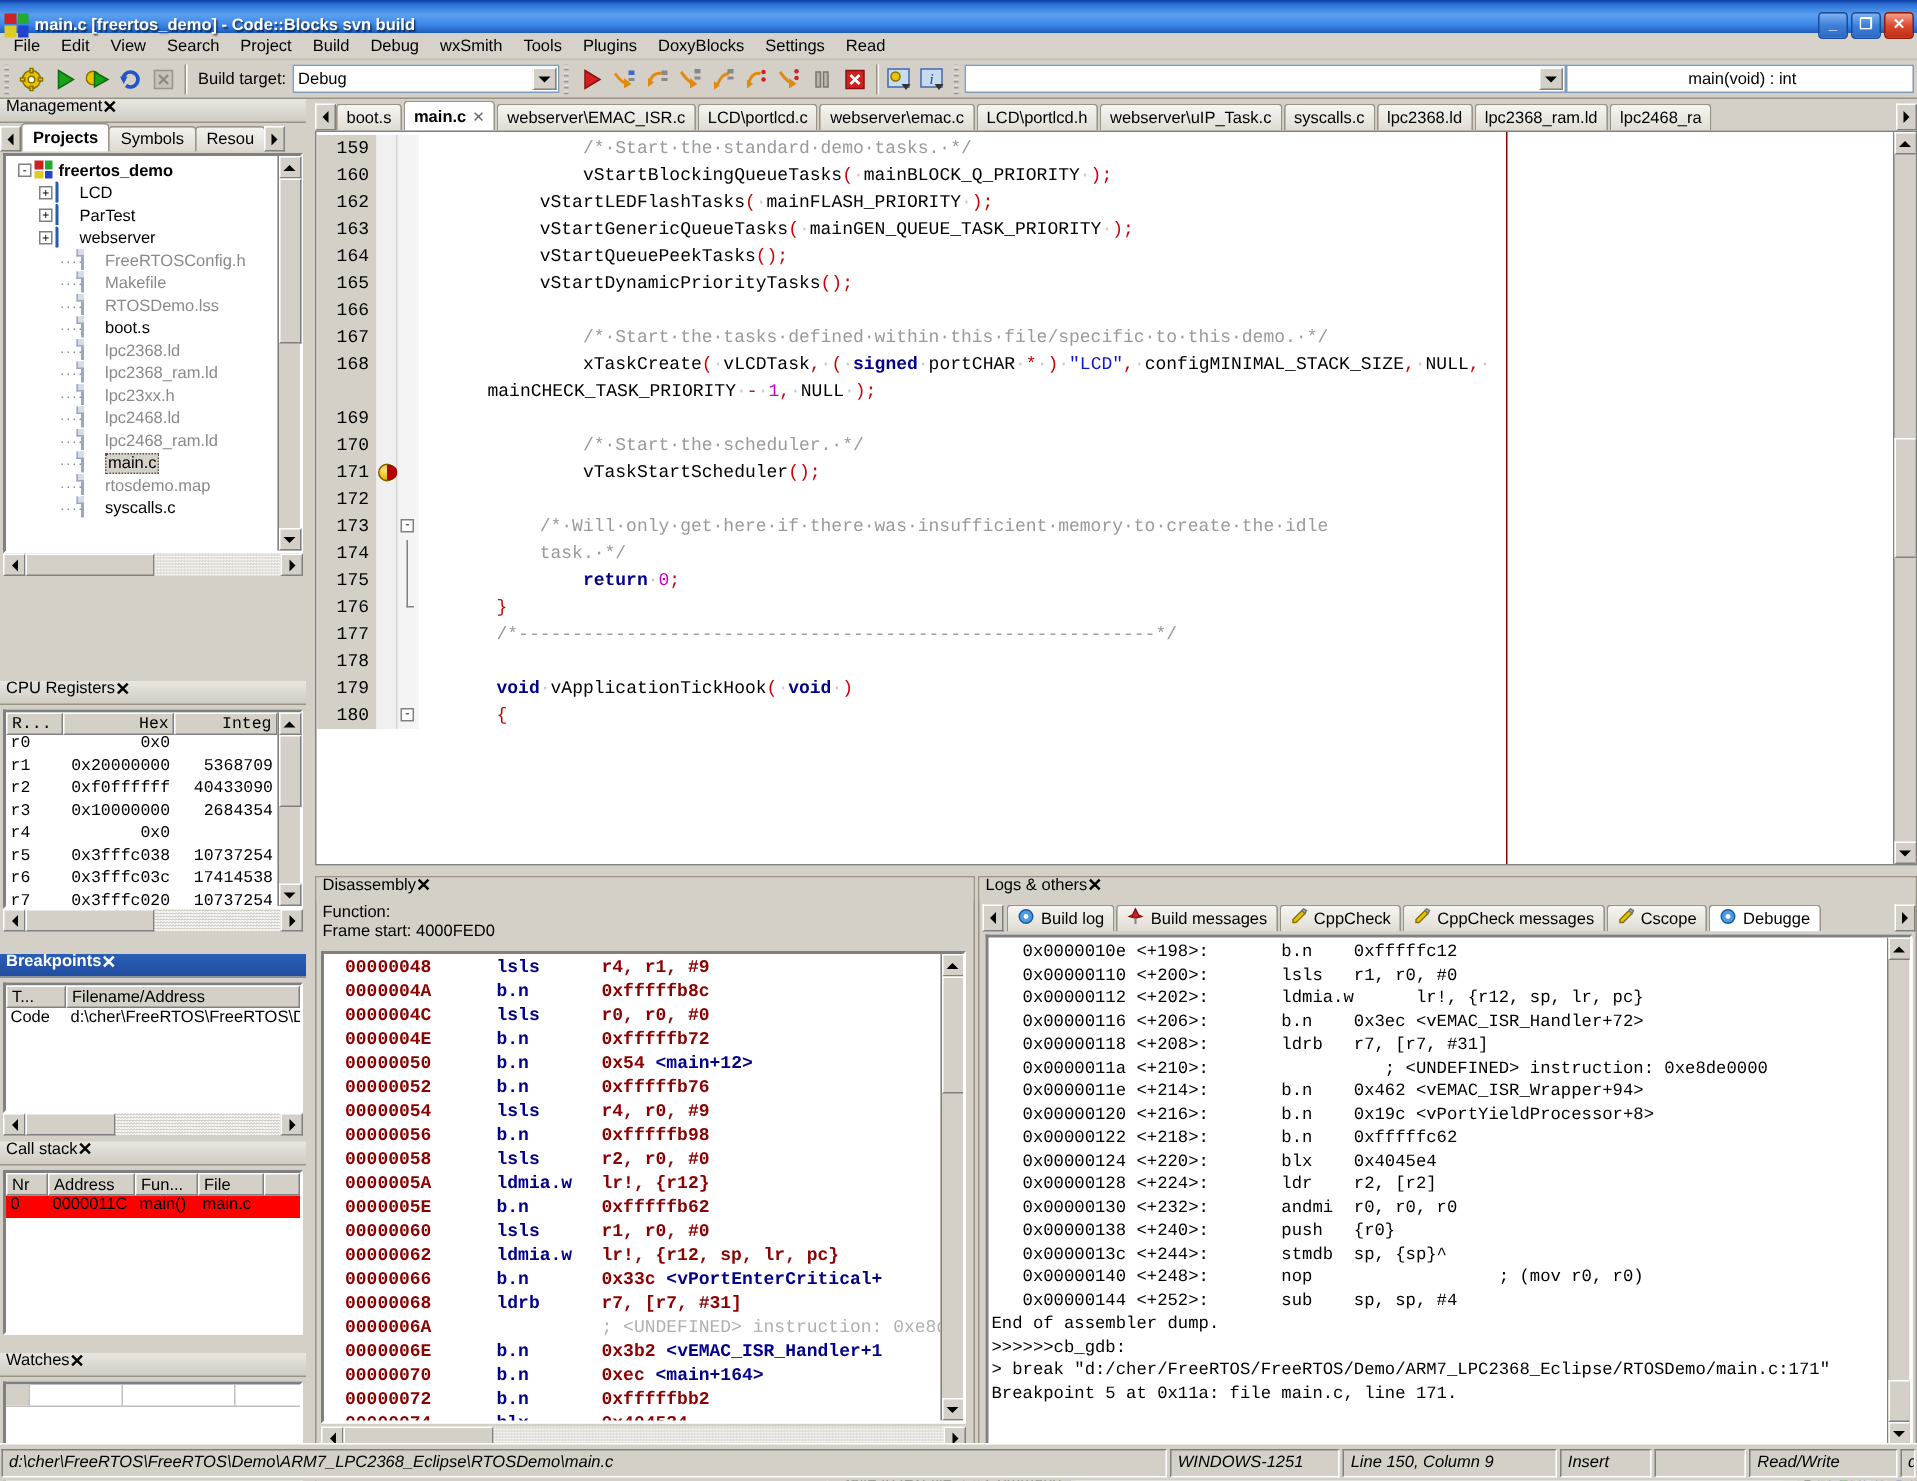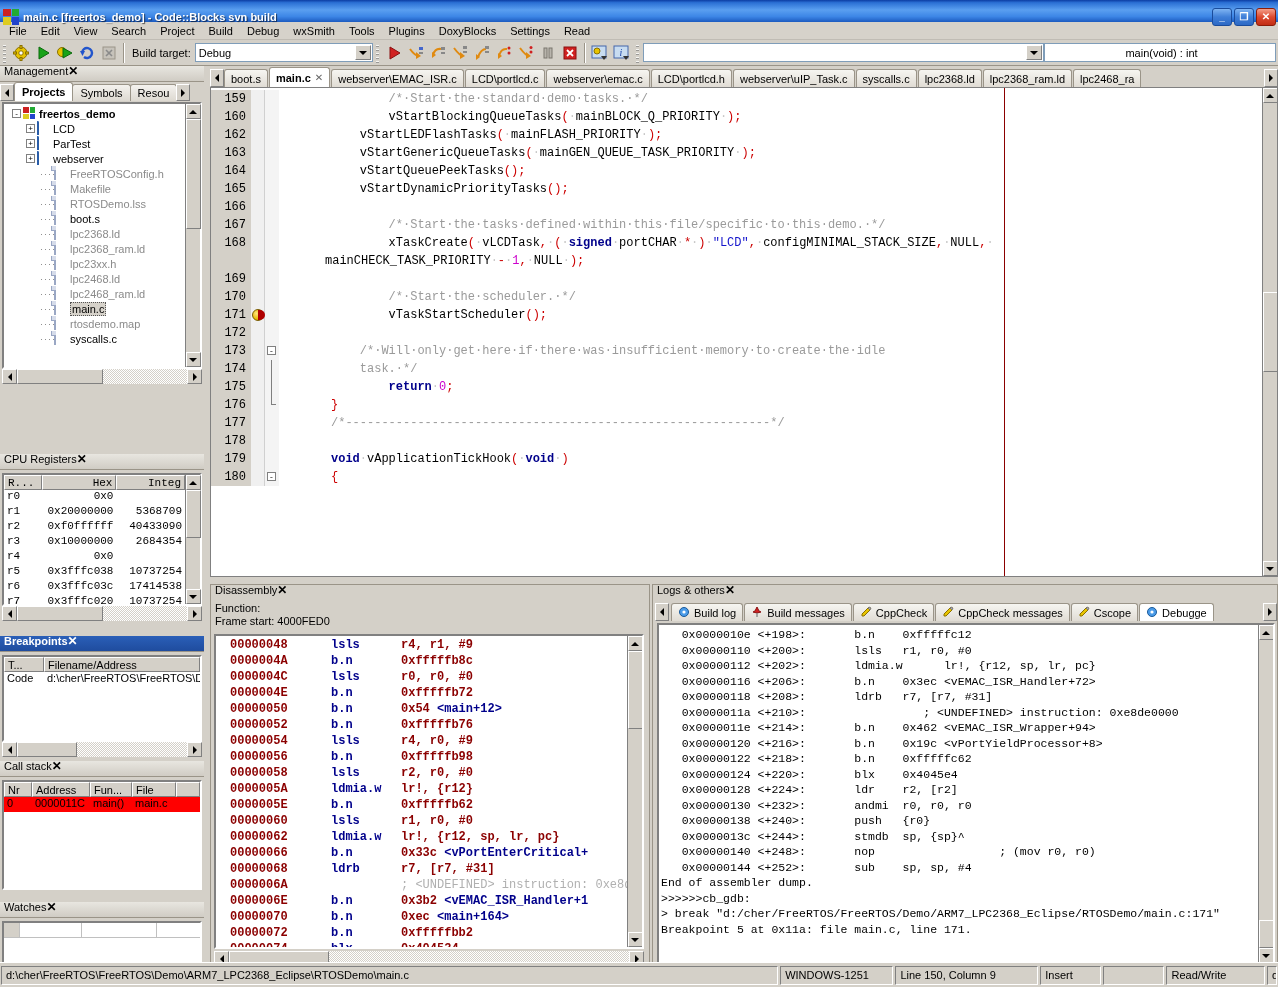--- a/index.html
+++ b/index.html
@@ -180,21 +180,21 @@
   #logs { position:absolute; left:652px; top:518px; width:626px; height:420px; background:#d4d0c8; border:1px solid #9a9488; }
   .ltab { height:18px; padding:0 6px; font-size:11px; display:flex;align-items:center;gap:4px;
     background: linear-gradient(to bottom,#f6f5f1,#e0dcd4);
     border:1px solid #9a9488; border-bottom:none;
     border-top-left-radius:3px;border-top-right-radius:3px; margin-right:1px; white-space:nowrap; }
   .ltab.sel { background:#fff; }
   .logline { font-family:"Liberation Mono","DejaVu Sans Mono",monospace; font-size:11.5px; height:15.5px; line-height:15.5px; white-space:pre; color:#000; }
 
   
   #statusbar { position:absolute; left:0; top:962px; width:1278px; height:25px; display:flex; align-items:center; background:#d4d0c8; border-top:1px solid #fff; }
-  .sbcell { height:19px; border:1px solid; border-color:#808080 #fff #fff #808080; margin:0 1px; display:flex;align-items:center;padding:0 4px; font-size:11px; overflow:hidden; white-space:nowrap; }
+  .sbcell { height:19px; border:1px solid; border-color:#808080 #fff #fff #808080; margin:0 1px; display:flex;align-items:center;padding:0 4px; font-size:11px; overflow:hidden; white-space:nowrap;font-style:italic; }
 
   .btn3d { border:1px solid; border-color:#fff #808080 #808080 #fff; background:#d4d0c8; display:flex;align-items:center;justify-content:center;font-size:11px; }
   .iconbtn { width:18px;height:20px; }
 </style>
 </head>
 <body>
 
 <div id="titlebar">
   <span class="tb-icon">
     <i style="background:#cc2222"></i>

